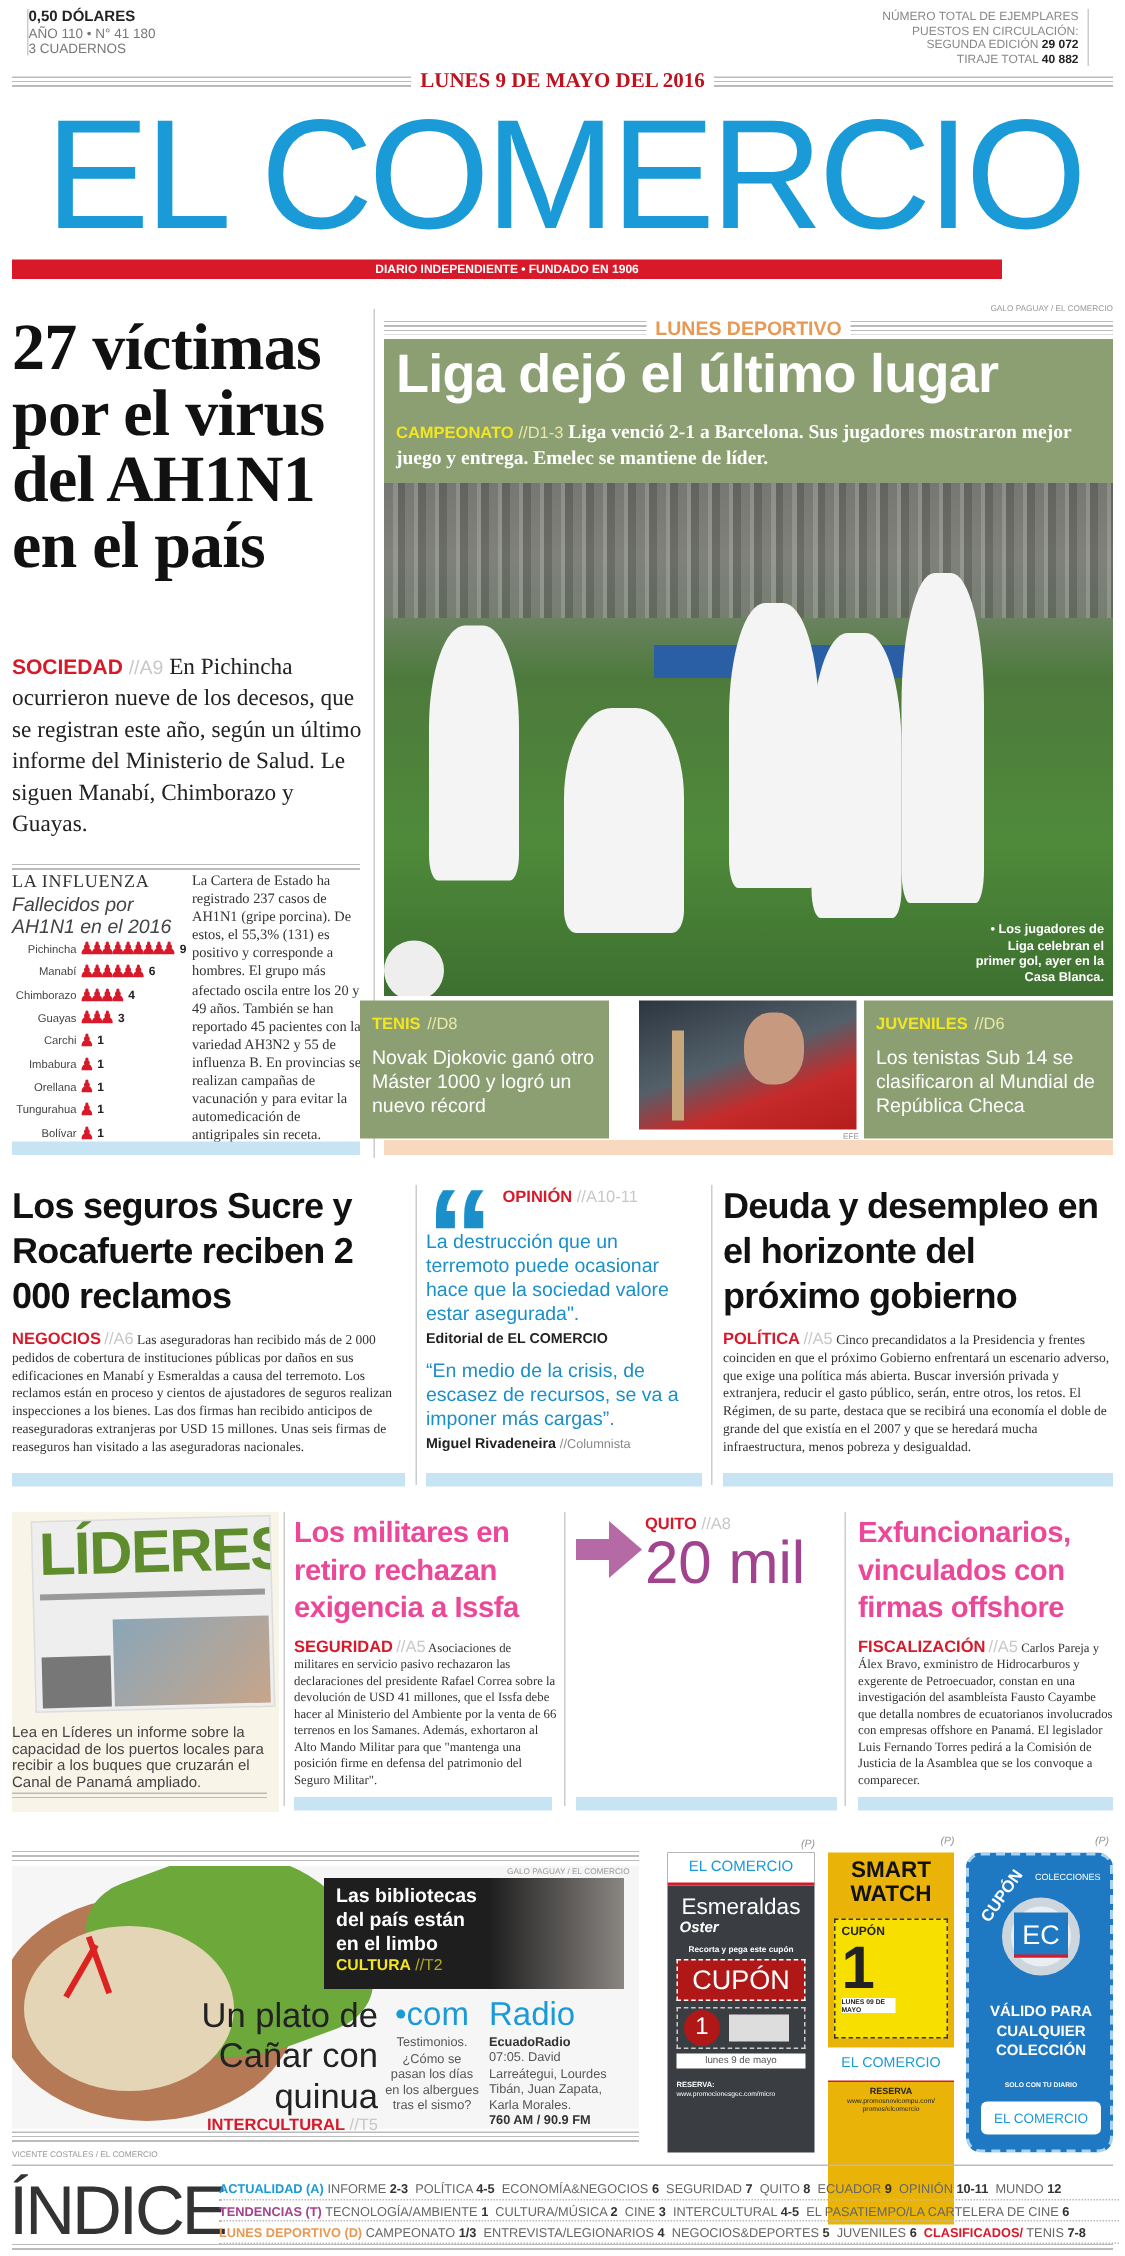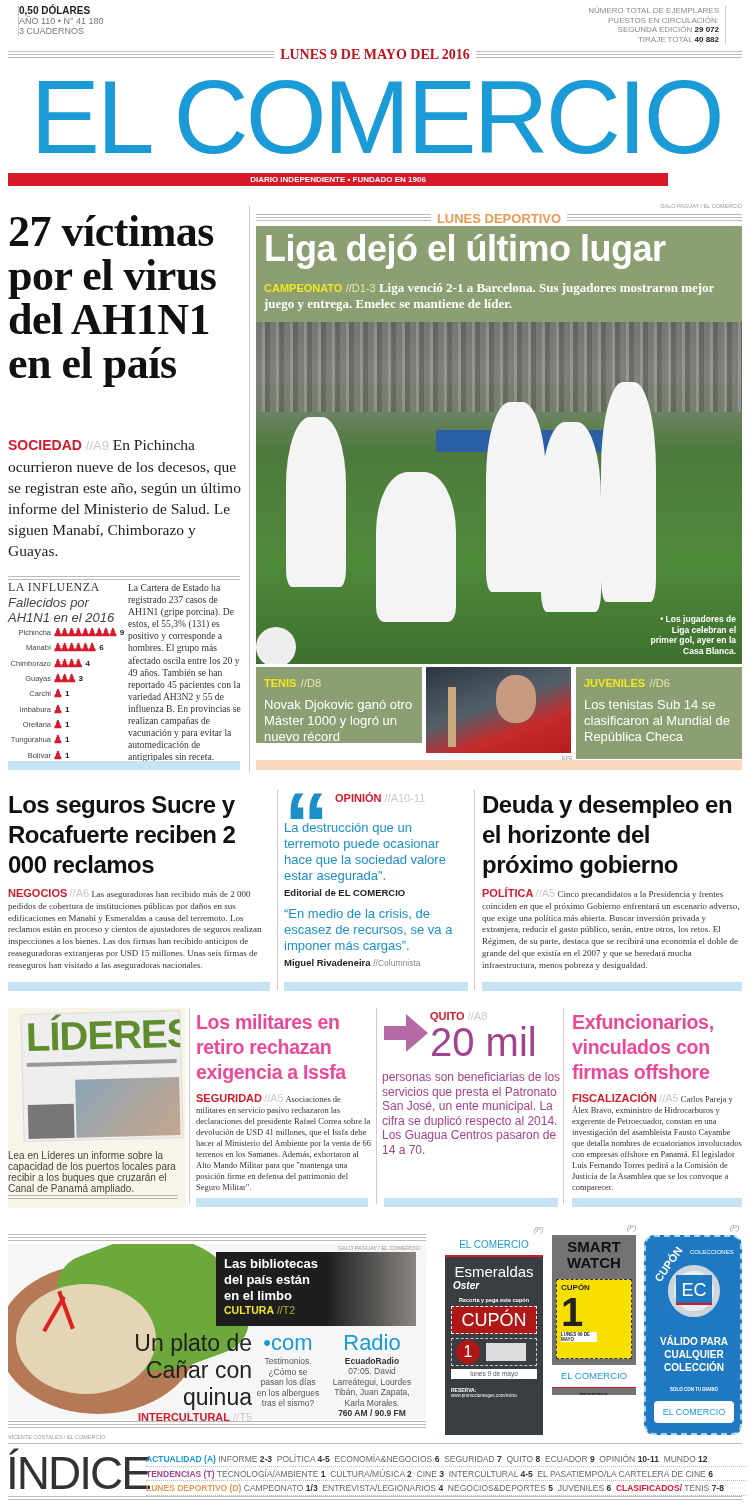--- a/index.html
+++ b/index.html
@@ -171,21 +171,21 @@
   <div style="position:absolute;left:0;top:0;width:100%;height:90px;background:repeating-linear-gradient(90deg,#7b7c77 0 6px,#9a9b96 6px 9px,#5e5f5a 9px 14px);opacity:.7"></div>
   <div style="position:absolute;left:180px;top:108px;width:200px;height:22px;background:#2a5fa5"></div>
   <div class="player" style="left:30px;top:95px;width:60px;height:170px"></div>
   <div class="player" style="left:120px;top:150px;width:80px;height:150px"></div>
   <div class="player" style="left:230px;top:80px;width:60px;height:190px"></div>
   <div class="player" style="left:285px;top:100px;width:60px;height:190px"></div>
   <div class="player" style="left:345px;top:60px;width:55px;height:220px"></div>
   <div style="position:absolute;left:0;top:305px;width:40px;height:40px;border-radius:50%;background:#eee"></div>
   <div class="abs photo-cap">• Los jugadores de Liga celebran el primer gol, ayer en la Casa Blanca.</div>
 </div>
-<div class="abs box-g" style="left:256px;top:667px;width:166px;height:76px;padding:6px 8px">
+<div class="abs box-g" style="left:240px;top:667px;width:166px;height:92px;padding:6px 8px">
   <span class="sub-tag">TENIS</span>
   <span class="sub-ref">//D8</span>
   <div class="sub-h">Novak Djokovic ganó otro Máster 1000 y logró un nuevo récord</div>
 </div>
 <div class="abs" style="left:426px;top:667px;width:145px;height:86px;background:linear-gradient(160deg,#2d3640 0%,#53606a 45%,#c62a2a 70%,#b51d1d 100%);overflow:hidden">
   <div style="position:absolute;left:70px;top:8px;width:40px;height:48px;border-radius:45%;background:#c79a80"></div>
   <div style="position:absolute;left:22px;top:20px;width:8px;height:60px;background:#c8a87a"></div>
 </div>
 <div class="abs credit" style="left:562px;top:755px">EFE</div>
 <div class="abs box-g" style="left:576px;top:667px;width:166px;height:92px;padding:6px 8px">
@@ -254,21 +254,20 @@
 <div class="abs vsep" style="left:376px;top:1008px;height:196px"></div>
 
 <div class="abs" style="left:382px;top:1010px;width:180px">
   <div style="position:absolute;left:2px;top:4px;width:44px;height:38px">
     <svg width="44" height="38" viewBox="0 0 44 38">
         <path d="M0 12h22V0l22 19-22 19V26H0z" fill="#a2438f" opacity=".8"></path>
       </svg>
   </div>
   <div style="padding-left:48px;font-size:11px"><b class="red">QUITO</b> <span class="ref">//A8</span></div>
   <div style="padding-left:48px;font-size:40px;line-height:40px;color:#a2438f">20 mil</div>
-  <div style="margin-top:8px;font-size:12px;line-height:14.6px;color:#a2438f">personas son beneficiarias de los servicios que presta el Patronato San José, un ente municipal. La cifra se duplicó respecto al 2014. Los Guagua Centros pasaron de 14 a 70.</div>
 </div>
 <div class="abs blue-bar" style="left:384px;top:1198px;width:174px"></div>
 <div class="abs vsep" style="left:563px;top:1008px;height:196px"></div>
 
 <div class="abs" style="left:572px;top:1010px;width:172px">
   <div class="h3">Exfuncionarios, vinculados con firmas offshore</div>
   <div class="small-body" style="margin-top:8px;font-size:8.5px;line-height:11px">
     <span class="tag red">FISCALIZACIÓN</span>
     <span class="ref" style="font-family:'Liberation Sans',sans-serif;font-size:11px">//A5</span>
     <span>Carlos Pareja y Álex Bravo, exministro de Hidrocarburos y exgerente de Petroecuador, constan en una investigación del asambleísta Fausto Cayambe que detalla nombres de ecuatorianos involucrados con empresas offshore en Panamá. El legislador Luis Fernando Torres pedirá a la Comisión de Justicia de la Asamblea que se los convoque a comparecer.</span>
@@ -290,21 +289,21 @@
   <div style="font-size:10.5px"><b style="color:#f2e521">CULTURA</b> <span style="color:#f2e521;opacity:.7">//T2</span></div>
 </div>
 <div class="abs" style="left:120px;top:1330px;width:132px;text-align:right">
   <div style="font-size:23px;line-height:27px;color:#222">Un plato de Cañar con quinua</div>
   <div style="font-size:11px"><b class="red">INTERCULTURAL</b> <span class="ref">//T5</span></div>
 </div>
 <div class="abs" style="left:256px;top:1330px;width:64px;text-align:center">
   <div style="font-size:22px;color:#1a9ad6;line-height:26px">•com</div>
   <div style="font-size:8.5px;line-height:10.5px;color:#555">Testimonios. ¿Cómo se pasan los días en los albergues tras el sismo?</div>
 </div>
-<div class="abs" style="left:326px;top:1330px;width:92px;text-align:center">
+<div class="abs" style="left:326px;top:1330px;width:92px;text-align:left">
   <div style="font-size:22px;color:#1a9ad6;line-height:26px">Radio</div>
   <div style="font-size:8.5px;font-weight:bold;color:#333">EcuadoRadio</div>
   <div style="font-size:8.5px;line-height:10.5px;color:#555">07:05. David Larreátegui, Lourdes Tibán, Juan Zapata, Karla Morales.</div>
   <div style="font-size:8.5px;font-weight:bold;color:#333">760 AM / 90.9 FM</div>
 </div>
 <div class="abs lines" style="left:8px;top:1421px;width:418px;height:7px"></div>
 <div class="abs credit" style="left:8px;top:1434px">VICENTE COSTALES / EL COMERCIO</div>
 
 <div class="abs ad" style="left:445px;top:1235px;width:98px;height:200px;background:#3a3d42">
   <div style="background:#fff;height:22px;text-align:center;color:#1a9ad6;font-size:10px;line-height:20px;border-bottom:2px solid #d7192a">EL COMERCIO</div>
@@ -315,21 +314,21 @@
   <div style="margin:4px 6px 0;height:28px;border:1px dashed #ccc;display:flex;align-items:center;gap:6px;padding-left:4px">
     <span style="width:24px;height:24px;border-radius:50%;background:#b01818;color:#fff;font-size:16px;text-align:center;line-height:24px">1</span>
     <span style="width:40px;height:18px;background:#ddd"></span>
   </div>
   <div style="margin:3px 6px 0;background:#fff;color:#555;text-align:center;font-size:6.5px;line-height:10px">lunes 9 de mayo</div>
   <div style="color:#fff;font-size:5px;font-weight:bold;padding-left:6px;margin-top:8px">RESERVA:</div>
   <div style="color:#fff;font-size:4.5px;padding-left:6px">www.promocionesgec.com/micro</div>
 </div>
 <div class="abs credit" style="left:534px;top:1226px;font-size:7px;font-style:italic">(P)</div>
 
-<div class="abs ad" style="left:552px;top:1235px;width:84px;height:160px;background:#737373">
+<div class="abs ad" style="left:552px;top:1235px;width:84px;height:248px;background:#eab308">
   <div style="font-size:15px;font-weight:bold;line-height:16px;text-align:center;color:#111;margin-top:4px;width:70px;margin-left:7px">SMART WATCH</div>
   <div style="margin:8px 4px 0;height:80px;background:#f7e000;border:1px dashed #333;padding:3px 4px">
     <div style="font-size:8px;font-weight:bold">CUPÓN</div>
     <div style="font-size:40px;font-weight:bold;line-height:40px">1</div>
     <div style="font-size:4.5px;font-weight:bold;background:#fff;width:36px">LUNES 09 DE MAYO</div>
   </div>
   <div style="background:#fff;margin-top:6px;text-align:center;color:#1a9ad6;font-size:9.5px;line-height:22px;border-bottom:1px solid #d7192a">EL COMERCIO</div>
   <div style="font-size:6px;font-weight:bold;text-align:center;margin-top:4px">RESERVA</div>
   <div style="font-size:4.5px;text-align:center">www.promosnovicompu.com/ promos/elcomercio</div>
 </div>

